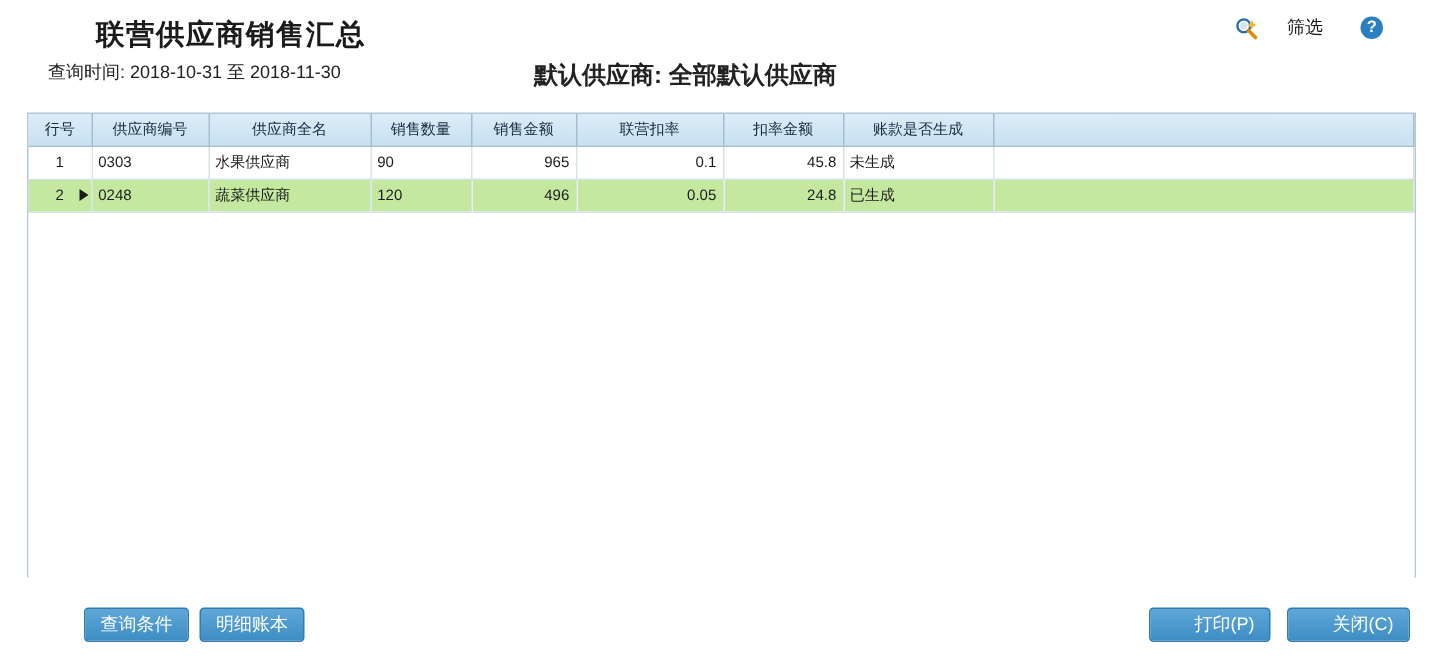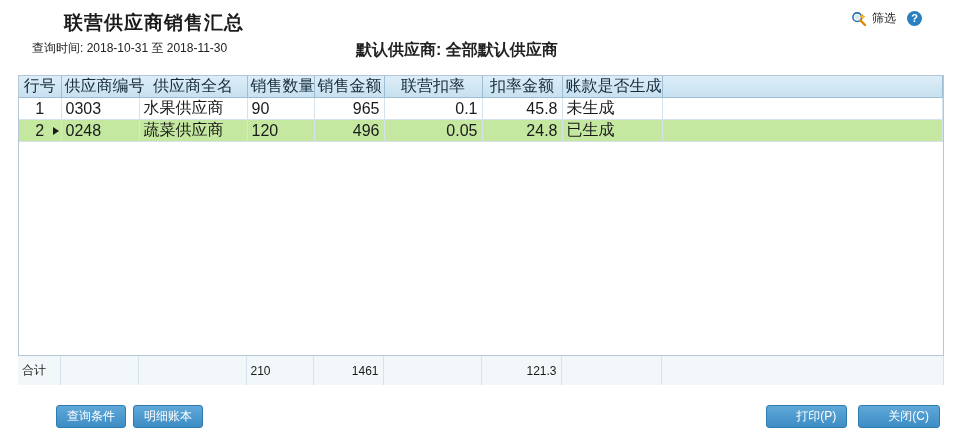--- a/index.html
+++ b/index.html
@@ -48,21 +48,21 @@
     left: 356px; top: 40px;
     font-size: 16px;
     color: #222;
     font-weight: bold;
   }
   .filter-group {
     position: absolute;
     right: 40px; top: 10px;
     display: flex;
     align-items: center;
-    gap: 5px;
+    gap: 19px;
   }
   .filter-icon {
     width: 16px; height: 16px;
     display: inline-block;
     position: relative;
   }
   .filter-label {
     font-size: 12px;
     color: #1a1a1a;
   }
@@ -106,21 +106,21 @@
     border-top: 1px solid #cfdbe4;
     border-bottom: 1px solid #cfdbe4;
     position: relative;
     top: 1px;
   }
 
   table.grid {
     border-collapse: collapse;
     width: 100%;
     table-layout: fixed;
-    font-size: 16px;
+    font-size: 10px;
   }
   table.grid th {
     background: linear-gradient(to bottom, #dcedf7 0%, #c7e0f0 100%);
     border-right: 1px solid #9fbed3;
     border-bottom: 1px solid #9fbed3;
     height: 21px;
     font-weight: normal;
     color: #142c3d;
     text-align: center;
     padding: 0 3px;
@@ -296,48 +296,20 @@
           <td class="c-right">0.05</td>
           <td class="c-right">24.8</td>
           <td class="c-left">已生成</td>
           <td></td>
         </tr>
       </tbody>
     </table>
     <div class="grid-body-fill"></div>
   </div>
 
-  <div class="total-row">
-    <table class="total">
-      <colgroup>
-        <col style="width:42px">
-        <col style="width:78px">
-        <col style="width:108px">
-        <col style="width:67px">
-        <col style="width:70px">
-        <col style="width:98px">
-        <col style="width:80px">
-        <col style="width:100px">
-        <col>
-      </colgroup>
-      <tbody>
-        <tr>
-          <td class="c-left">合计</td>
-          <td></td>
-          <td></td>
-          <td class="c-left">210</td>
-          <td class="c-right">1461</td>
-          <td class="c-right"></td>
-          <td class="c-right">121.3</td>
-          <td></td>
-          <td></td>
-        </tr>
-      </tbody>
-    </table>
-  </div>
 
   <div class="bottom-bar">
     <div class="btn-left-group">
       <div class="btn">查询条件</div>
       <div class="btn">明细账本</div>
     </div>
     <div class="btn-right-group">
       <div class="btn btn-wide">打印(P)</div>
       <div class="btn btn-wide">关闭(C)</div>
     </div>

